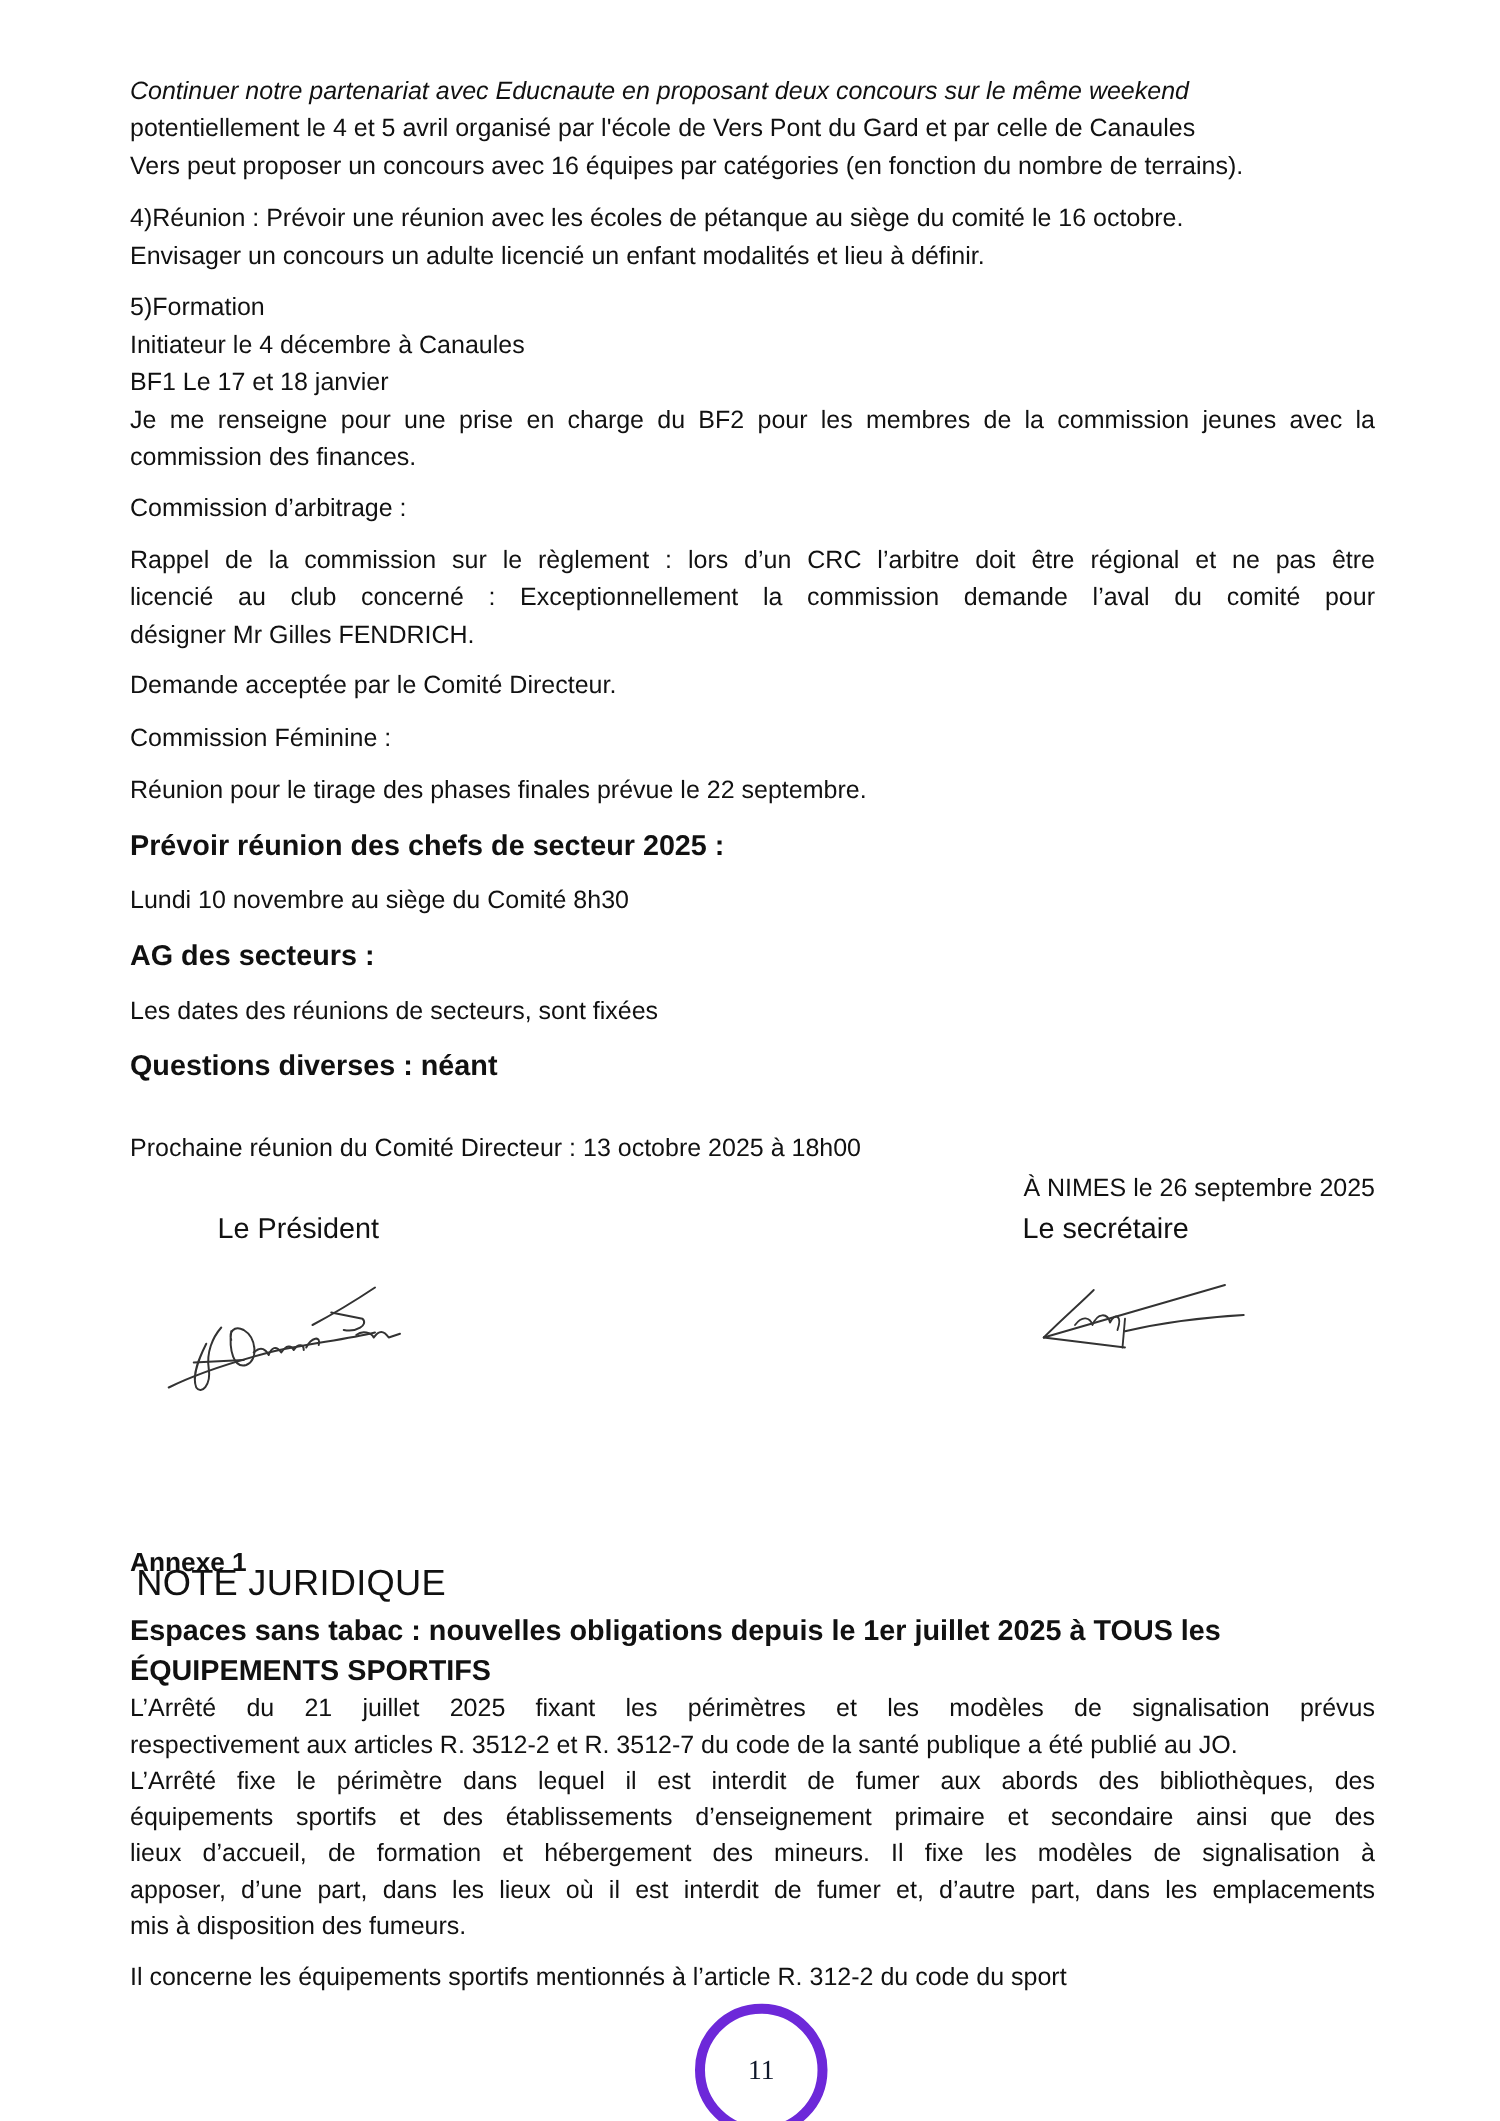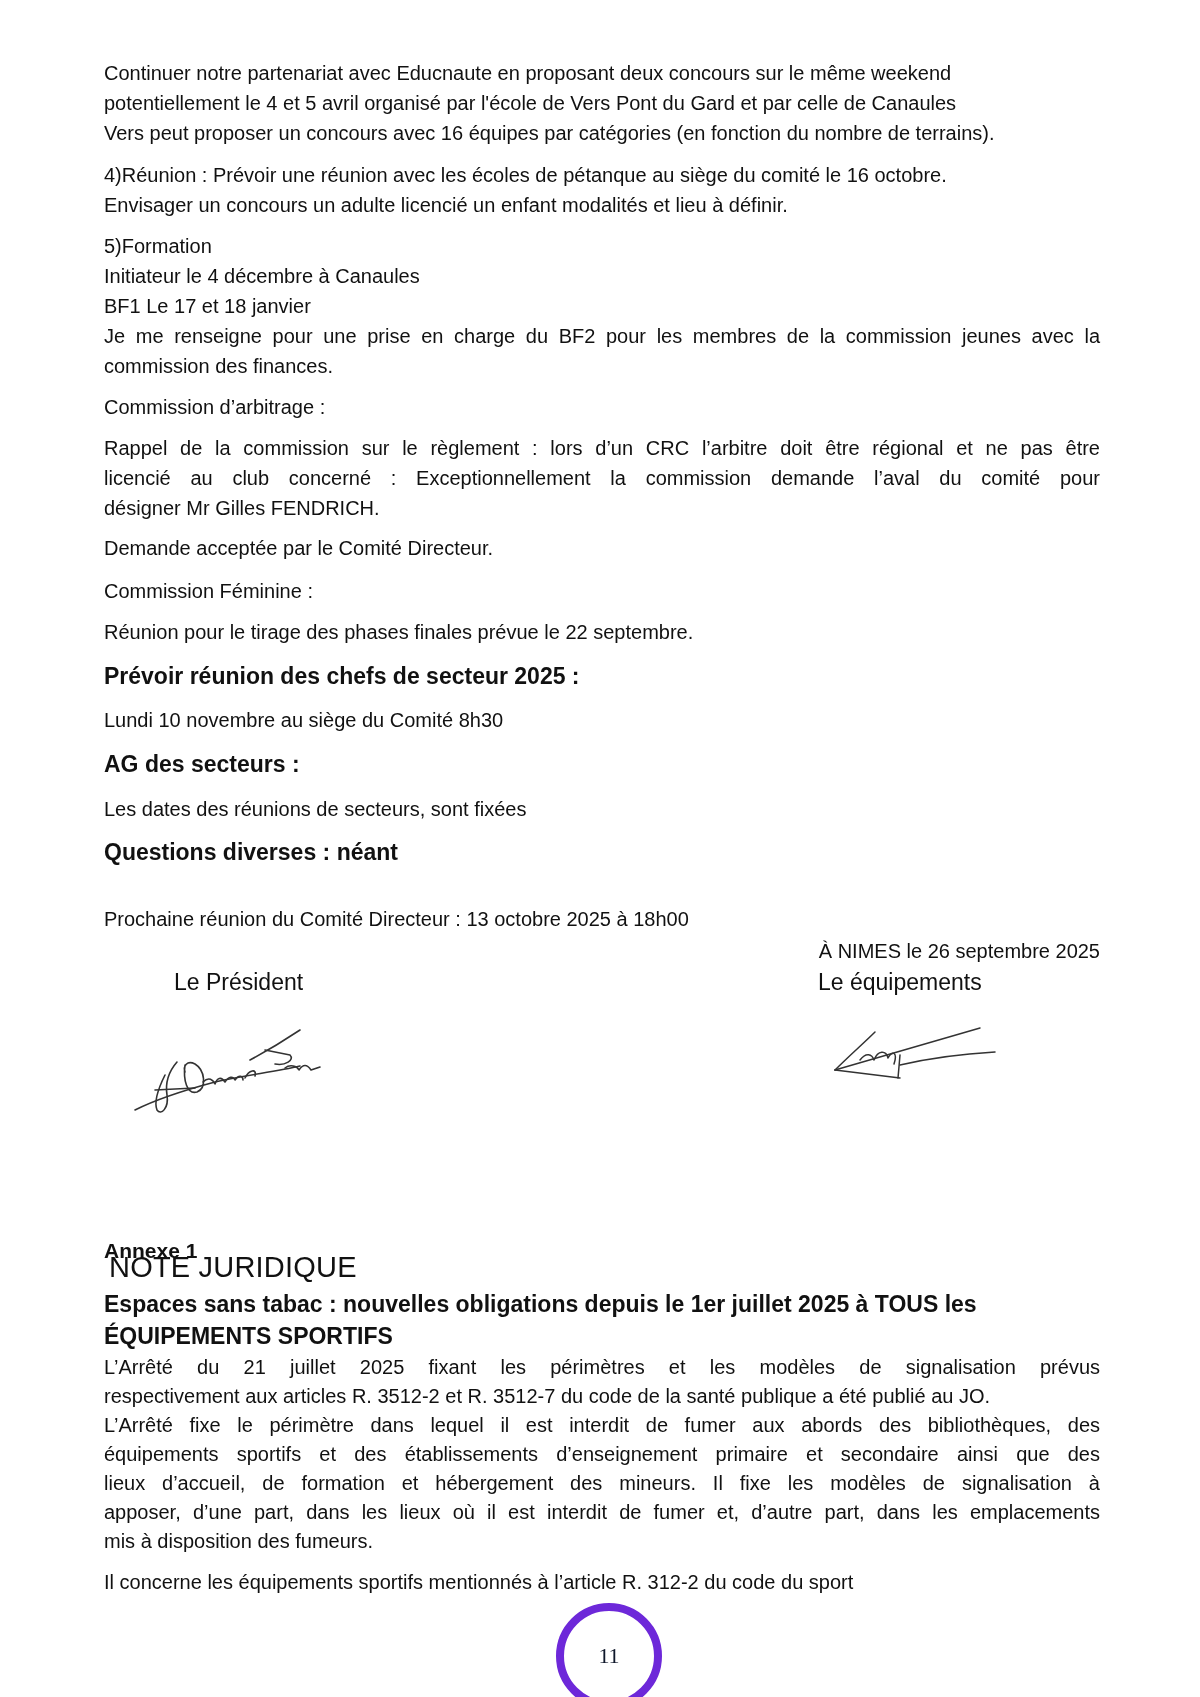--- a/index.html
+++ b/index.html
@@ -1,19 +1,19 @@
 <!DOCTYPE html>
 <html><head>
   <meta charset="utf-8">
   <style>
     html, body { margin: 0; padding: 0; background: #ffffff; }
     body { width: 1200px; height: 1697px; position: relative; overflow: hidden;
            font-family: "Liberation Sans", sans-serif; color: #111; }
     .p { font-size: 20px; line-height: 30px; margin: 0; }
-    .just-last { text-align: justify; text-align-last: left; }
+    .just-last { text-align: justify; text-align-last: left; font-style: italic; }
     .h { font-size: 23px; font-weight: bold; line-height: 34px; margin: 0; }
     .abs { position: absolute; font-size: 20px; line-height: 30px; margin: 0; }
     .sigtitle { font-size: 23px; }
     .bigtitle { font-size: 29px; line-height: 38px; font-weight: normal; letter-spacing: 0.2px; }
     .pagenum { position: absolute; left: 556px; top: 1603px; width: 90px; height: 90px;
                border: 8px solid #6d28d9; border-radius: 50%; display: flex;
                align-items: center; justify-content: center; color: #0f172a;
                font-family: "Liberation Serif", serif; font-size: 22px; }
     svg.sig { position: absolute; }
   </style>
@@ -56,21 +56,21 @@
 <p class="abs h" style="left:104px; top:749px; font-size:23px; font-weight:bold;">AG des secteurs :</p>
 <p class="abs" style="left:104px; top:794px;">Les dates des réunions de secteurs, sont fixées</p>
 
 <p class="abs h" style="left:104px; top:837px; font-size:23px; font-weight:bold;">Questions diverses : néant</p>
 
 <p class="abs" style="left:104px; top:904px;">Prochaine réunion du Comité Directeur : 13 octobre 2025 à 18h00</p>
 
 <p class="abs" style="left:797px; top:936px; width:303px; text-align:right;">À NIMES le 26 septembre 2025</p>
 
 <p class="abs sigtitle" style="left:174px; top:967px;">Le Président</p>
-<p class="abs sigtitle" style="left:818px; top:967px;">Le équipements</p>
+<p class="abs sigtitle" style="left:818px; top:967px;">Le secrétaire</p>
 
 <svg class="sig" style="left:125px; top:1020px;" width="210" height="100" viewBox="0 0 210 100">
   <g fill="none" stroke="#333" stroke-width="1.6" stroke-linecap="round" stroke-linejoin="round">
     <path d="M10 90 C 30 80, 60 70, 90 62 C 120 55, 150 52, 175 46"></path>
     <path d="M40 55 C 35 65, 28 80, 32 90 C 36 96, 44 88, 42 75 C 40 62, 45 50, 52 42"></path>
     <path d="M30 70 L 70 68"></path>
     <path d="M60 45 C 58 60, 62 75, 72 72 C 82 68, 80 50, 70 44 C 62 40, 58 46, 60 52"></path>
     <path d="M78 62 C 84 56, 88 60, 90 64 C 92 58, 96 56, 100 62 C 104 56, 108 56, 110 60 C 114 54, 118 56, 118 60"></path>
     <path d="M120 58 C 124 50, 132 48, 130 56"></path>
     <path d="M125 40 C 140 32, 160 20, 175 10"></path>

